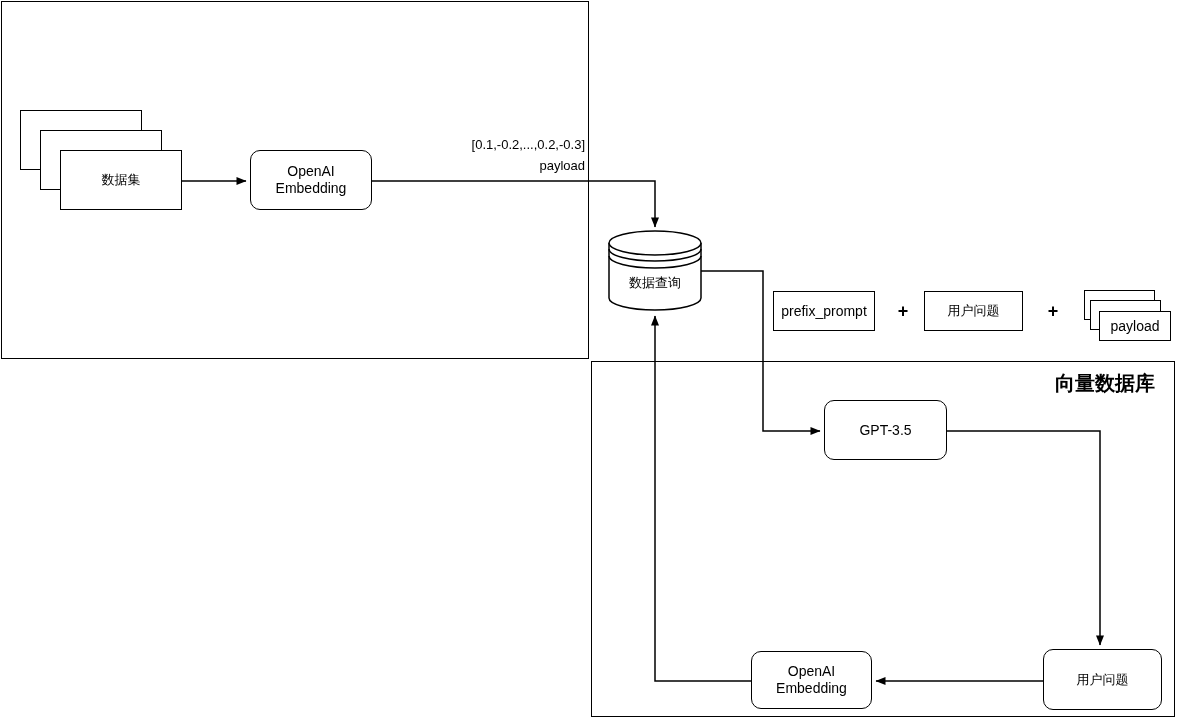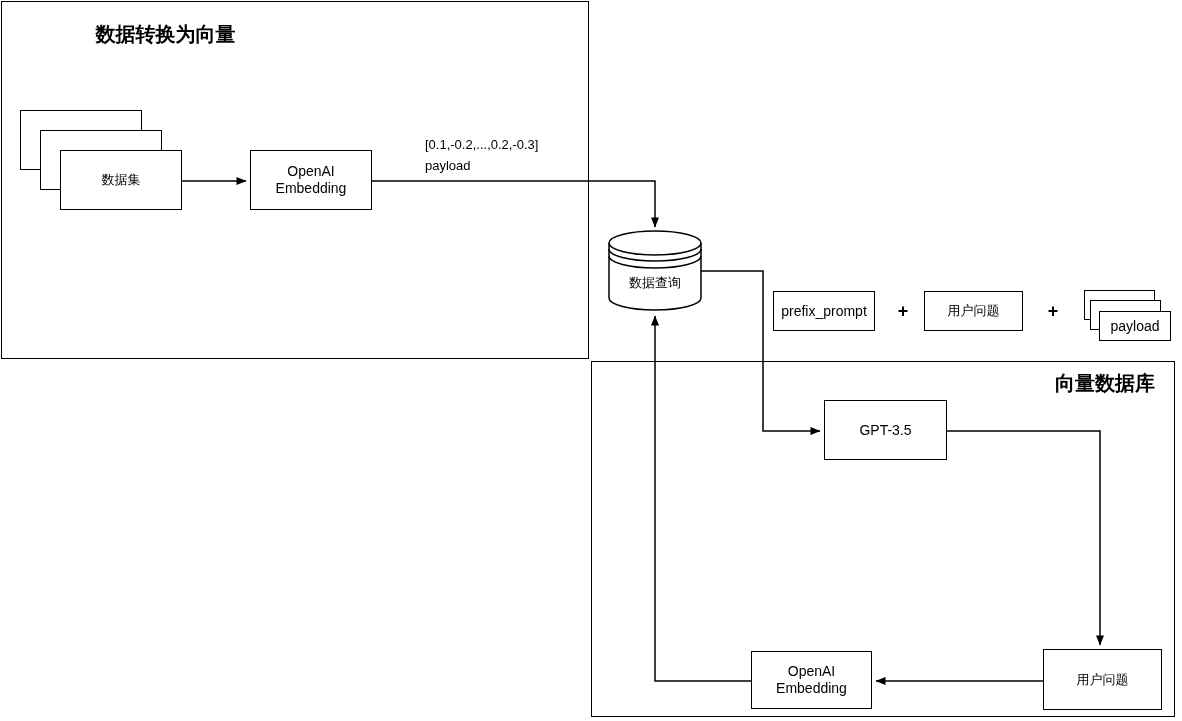--- a/index.html
+++ b/index.html
@@ -2,23 +2,23 @@
 <html><head>
 <meta charset="utf-8">
 <style>
   html,body{margin:0;padding:0;background:#fff;}
   .canvas{position:relative;width:1182px;height:721px;background:#ffffff;
           font-family:"Liberation Sans","DejaVu Sans",sans-serif;color:#000;overflow:hidden;}
   .edges{position:absolute;left:0;top:0;z-index:1;}
   .region{position:absolute;border:1.5px solid #000;background:transparent;z-index:0;box-sizing:border-box;}
   .box{position:absolute;background:#fff;border:1.5px solid #000;display:flex;align-items:center;
        justify-content:center;font-size:14px;z-index:2;box-sizing:border-box;text-align:center;line-height:1.2;}
-  .rounded{border-radius:0;}
+  .rounded{border-radius:10px;}
   .title{position:absolute;font-size:20px;font-weight:600;z-index:2;text-align:center;white-space:nowrap;}
-  .lbl{position:absolute;font-size:13px;z-index:3;text-align:left;white-space:nowrap;}
+  .lbl{position:absolute;font-size:13px;z-index:3;text-align:right;white-space:nowrap;}
   .plus{position:absolute;font-size:18px;font-weight:700;z-index:2;text-align:center;height:24px;line-height:24px;}
   .cjk{font-size:13px;}
 
   #r1{left:1px;top:1px;width:588px;height:358px;}
   #r1t{left:88px;top:21px;width:155px;}
   #r2{left:591px;top:361px;width:584px;height:356px;}
   #r2t{left:1045px;top:370px;width:120px;}
 
   #ds1{left:20px;top:110px;width:122px;height:60px;}
   #ds2{left:40px;top:130px;width:122px;height:60px;}
@@ -61,21 +61,20 @@
       <path d="M 751 681 H 655 V 316" marker-end="url(#arr)"></path>
     </g>
     <g stroke="#000" stroke-width="1.5">
       <path d="M 609 243 L 609 298 A 46 12 0 0 0 701 298 L 701 243" fill="#ffffff"></path>
       <ellipse cx="655" cy="243" rx="46" ry="12" fill="#ffffff"></ellipse>
       <path d="M 609 249 A 46 12 0 0 0 701 249" fill="none"></path>
       <path d="M 609 256 A 46 12 0 0 0 701 256" fill="none"></path>
     </g>
   </svg>
 
-  <div class="title" id="r1t">数据转换为向量</div>
   <div class="title" id="r2t">向量数据库</div>
 
   <div class="box" id="ds1"></div>
   <div class="box" id="ds2"></div>
   <div class="box cjk" id="ds3">数据集</div>
 
   <div class="box rounded" id="et">OpenAI Embedding</div>
 
   <div class="lbl" id="lblv">[0.1,-0.2,...,0.2,-0.3]</div>
   <div class="lbl" id="lblp">payload</div>

